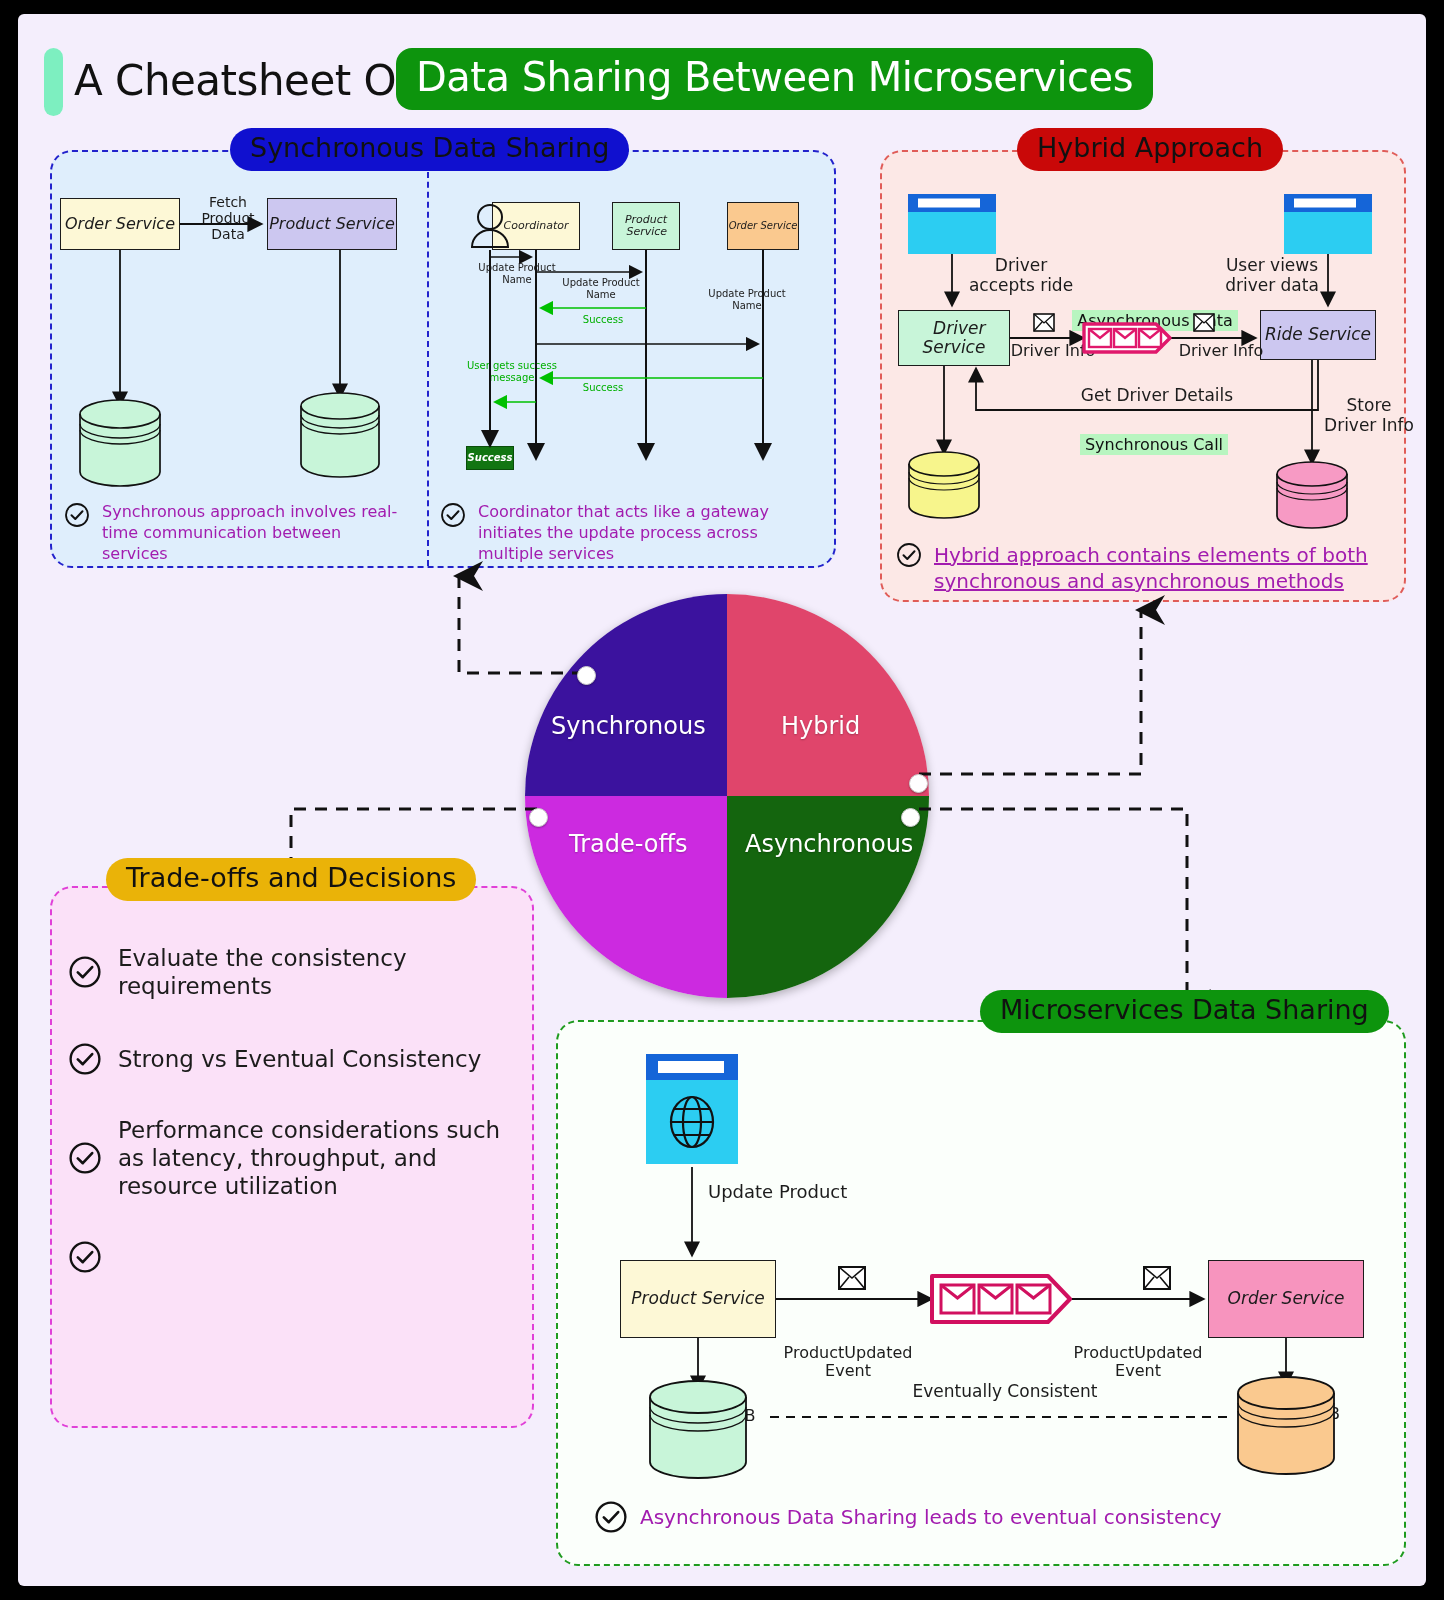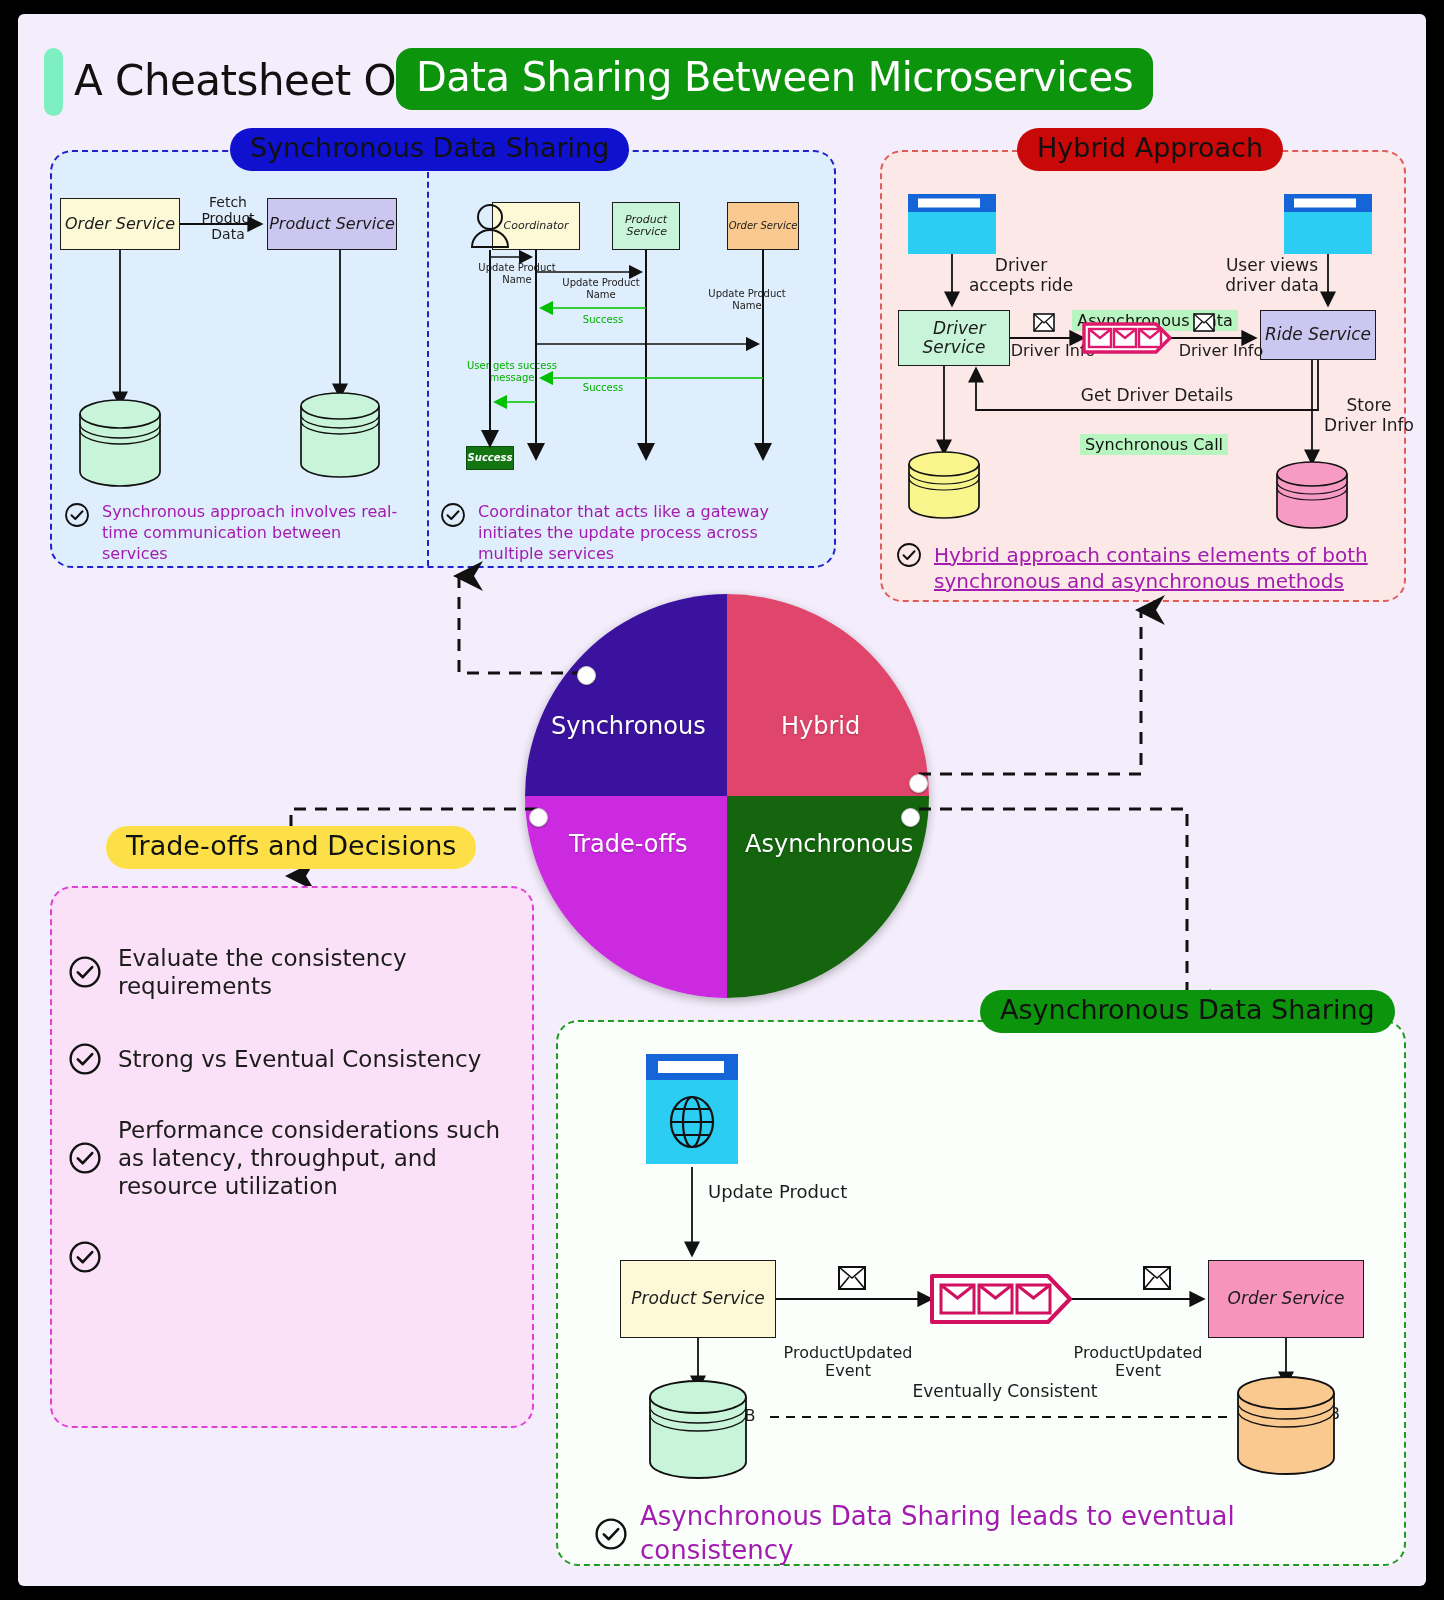--- a/index.html
+++ b/index.html
@@ -62,21 +62,21 @@
   #panel-hybrid {
     left: 862px; top: 136px; width: 526px; height: 452px;
     background: #fce8e6; border: 2.5px dashed #e05c58;
   }
   #title-hybrid { left: 999px; top: 114px; background: #c90808; }
 
   #panel-tradeoffs {
     left: 32px; top: 872px; width: 484px; height: 542px;
     background: #fbe1f8; border: 2.5px dashed #e040d8;
   }
-  #title-tradeoffs { left: 88px; top: 812px; background: #fde047; }
+  #title-tradeoffs { left: 88px; top: 844px; background: #eab308; }
 
   #panel-async {
     left: 538px; top: 1006px; width: 850px; height: 546px;
     background: #fbfffb; border: 2.5px dashed #1f9b1f;
   }
   #title-async { left: 962px; top: 976px; background: #0d940d; }
 
   
   .hand { font-family: "DejaVu Sans", sans-serif; color: #111; }
 
@@ -495,18 +495,18 @@
         <path d="M680,381 a48,16 0 0 0 96,0" fill="none" stroke="#111" stroke-width="1.3"></path>
         <path d="M680,389 a48,16 0 0 0 96,0" fill="none" stroke="#111" stroke-width="1.3"></path>
       </g>
     </svg>
 
     <div class="note" style="left:36px; top:478px; width:700px; align-items:center;">
       <svg class="chk" width="34" height="34" viewBox="0 0 26 26">
         <circle cx="13" cy="13" r="11" fill="none" stroke="#111" stroke-width="1.8"></circle>
         <path d="M7.5,13.3 L11.3,17 L18.5,9.2" fill="none" stroke="#111" stroke-width="2" stroke-linecap="round" stroke-linejoin="round"></path>
       </svg>
-      <div class="txt hand" style="font-size:26px;">Asynchronous Data Sharing leads to eventual consistency</div>
+      <div class="txt hand" style="font-size:20px;">Asynchronous Data Sharing leads to eventual consistency</div>
     </div>
   </div>
-  <div class="panel-title hand" id="title-async">Asynchronous Data Sharing</div>
+  <div class="panel-title hand" id="title-async">Microservices Data Sharing</div>
 
 </div>
 
 </body></html>

